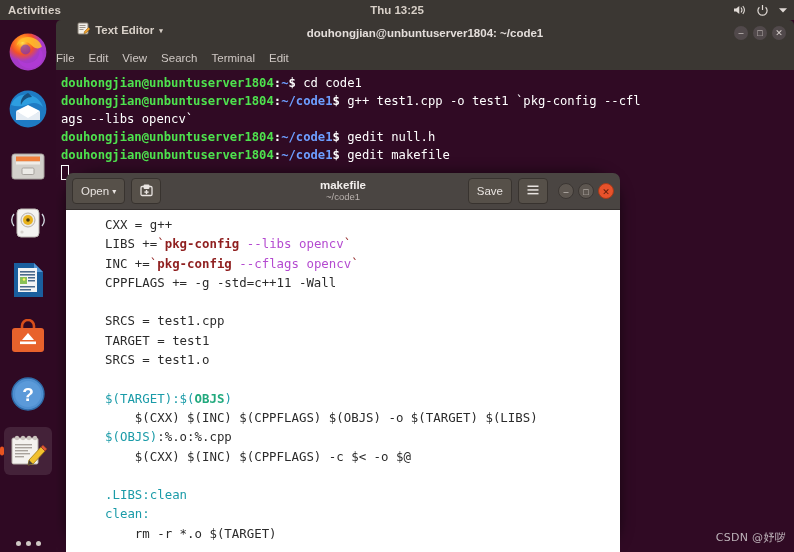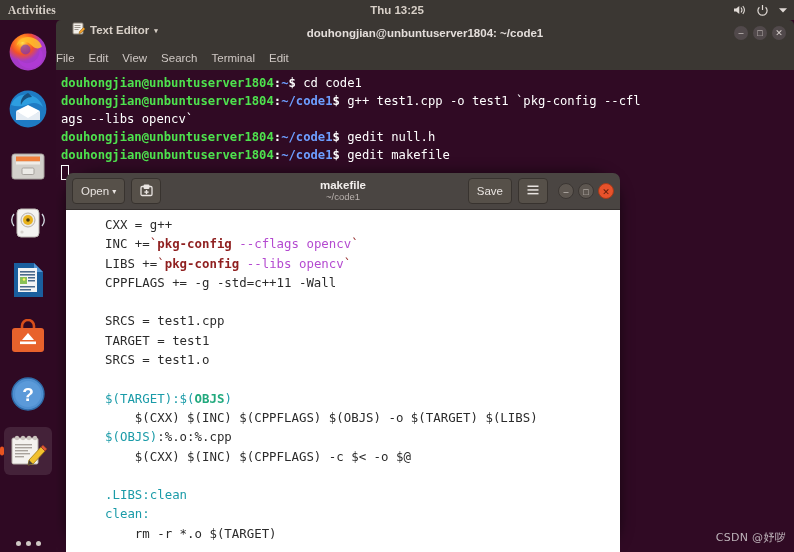--- a/index.html
+++ b/index.html
@@ -11,21 +11,21 @@
   }
 
   
   #topbar{
     position:absolute; left:0; top:0; width:794px; height:20px;
     background:#3b3733;
     display:flex; align-items:center;
     font-size:11.5px; color:#d8d0c8; font-weight:bold;
     z-index:50;
   }
-  #topbar .activities{ padding:0 10px 0 8px; letter-spacing:.2px;font-family:Liberation Serif, serif; }
+  #topbar .activities{ padding:0 10px 0 8px; letter-spacing:.2px; }
   #topbar .appmenu{ display:flex; align-items:center; gap:5px; padding:0 6px;margin-top:39px; }
   #topbar .appmenu .glyph{ font-size:11px; }
   #topbar .caret{ font-size:7px; position:relative; top:1px; }
   #topbar .clock{
     position:absolute; left:0; width:794px; text-align:center;
     pointer-events:none;
   }
   #topbar .tray{
     position:absolute; right:6px; display:flex; align-items:center; gap:9px;
   }
@@ -272,22 +272,22 @@
         <span class="gwbtn">–</span>
         <span class="gwbtn">□</span>
         <span class="gwbtn close">✕</span>
       </div>
     </div>
   </div>
 
   <div id="gedit-body">
     <div id="gedit-lines">
         <div class="gline"><span class="gk-plain">CXX = g++</span></div>
+        <div class="gline"><span class="gk-plain">LIBS +=</span><span class="gk-backtick">`</span><span class="gk-func">pkg-config</span><span class="gk-arg"> --libs opencv</span><span class="gk-backtick">`</span></div>
         <div class="gline"><span class="gk-plain">INC +=</span><span class="gk-backtick">`</span><span class="gk-func">pkg-config</span><span class="gk-arg"> --cflags opencv</span><span class="gk-backtick">`</span></div>
-        <div class="gline"><span class="gk-plain">LIBS +=</span><span class="gk-backtick">`</span><span class="gk-func">pkg-config</span><span class="gk-arg"> --libs opencv</span><span class="gk-backtick">`</span></div>
         <div class="gline"><span class="gk-plain">CPPFLAGS += -g -std=c++11 -Wall</span></div>
         <div class="gline">&nbsp;</div>
         <div class="gline"><span class="gk-plain">SRCS = test1.cpp</span></div>
         <div class="gline"><span class="gk-plain">TARGET = test1</span></div>
         <div class="gline"><span class="gk-plain">SRCS = test1.o</span></div>
         <div class="gline">&nbsp;</div>
         <div class="gline"><span class="gk-target">$(TARGET):$(</span><span class="gk-var">OBJS</span><span class="gk-target">)</span></div>
         <div class="gline"><span class="gk-plain">    $(CXX) $(INC) $(CPPFLAGS) $(OBJS) -o $(TARGET) $(LIBS)</span></div>
         <div class="gline"><span class="gk-target">$(OBJS)</span><span class="gk-plain">:%.o:%.cpp</span></div>
         <div class="gline"><span class="gk-plain">    $(CXX) $(INC) $(CPPFLAGS) -c $&lt; -o $@</span></div>

